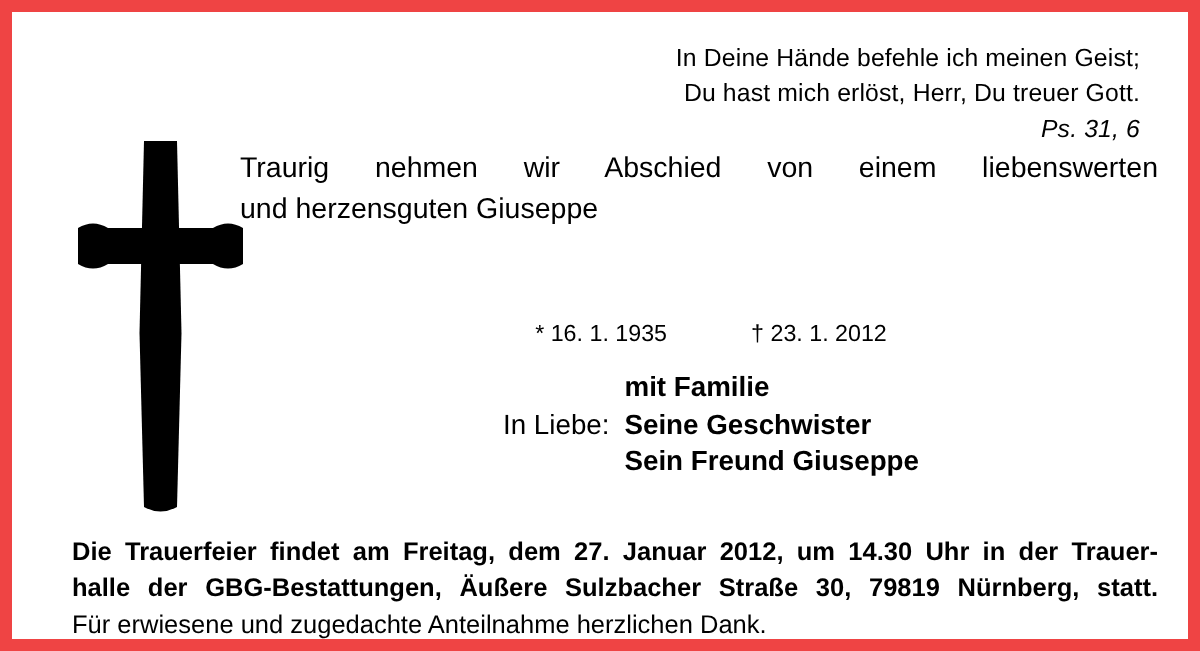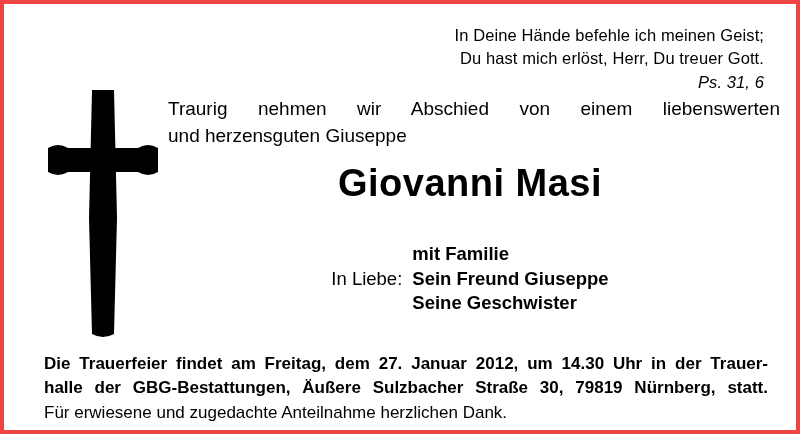--- a/index.html
+++ b/index.html
@@ -12,21 +12,21 @@
     height: 434px;
     font-family: "Liberation Sans", sans-serif;
     color: #000;
   }
   .obituary {
     position: relative;
     box-sizing: border-box;
     width: 800px;
     height: 434px;
     background: #ffffff;
-    border: 4px solid #ef4444;
+    border: 8px solid #ef4444;
     overflow: hidden;
   }
 
   
   .verse {
     position: absolute;
     top: 20px;
     right: 32px;
     width: 560px;
     text-align: right;
@@ -44,21 +44,21 @@
     position: absolute;
     left: 44px;
     top: 86px;
     width: 110px;
     height: 250px;
   }
 
   
   .intro {
     position: absolute;
-    left: 164px;
+    left: 152px;
     top: 92px;
     width: 612px;
     font-size: 19px;
     line-height: 1.4;
   }
   .intro .l1 {
     display: block;
     text-align: justify;
     text-align-last: justify;
     white-space: nowrap;
@@ -151,29 +151,32 @@
 
       <path d="M0 58 Q10 52 20 58 L90 58 Q100 52 110 58 L110 82 Q100 88 90 82 L20 82 Q10 88 0 82 Z" fill="#000000"></path>
     </svg>
   </div>
 
   <div class="intro">
     <span class="l1">Traurig nehmen wir Abschied von einem liebenswerten</span>
     <span class="l2">und herzensguten Giuseppe</span>
   </div>
 
-  <div class="name">Giovanni Masi</div>
 
+  <div class="dates">
+    <span class="birth">* 16. 1. 1935</span>
+    <span class="death">† 23. 1. 2012</span>
+  </div>
 
   <div class="survivors">
     <span class="lead">In Liebe:</span>
     <span class="names">
       <div>mit Familie</div>
+      <div>Seine Geschwister</div>
       <div>Sein Freund Giuseppe</div>
-      <div>Seine Geschwister</div>
     </span>
   </div>
 
   <div class="details">
     <span class="d1">Die Trauerfeier findet am Freitag, dem 27. Januar 2012, um 14.30 Uhr in der Trauer-</span>
     <span class="d2">halle der GBG-Bestattungen, Äußere Sulzbacher Straße 30, 79819 Nürnberg, statt.</span>
     <span class="d3">Für erwiesene und zugedachte Anteilnahme herzlichen Dank.</span>
   </div>
 
 </div>

